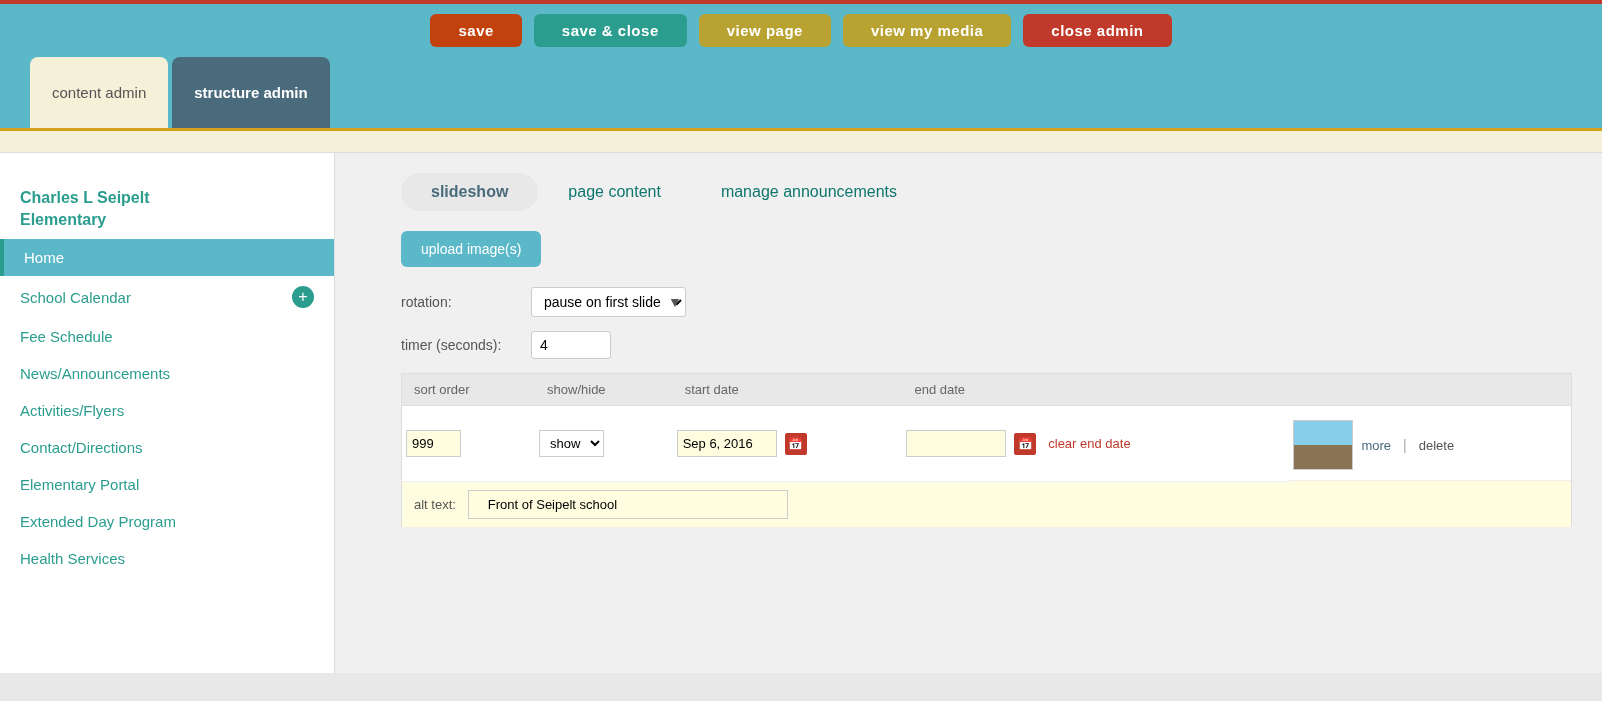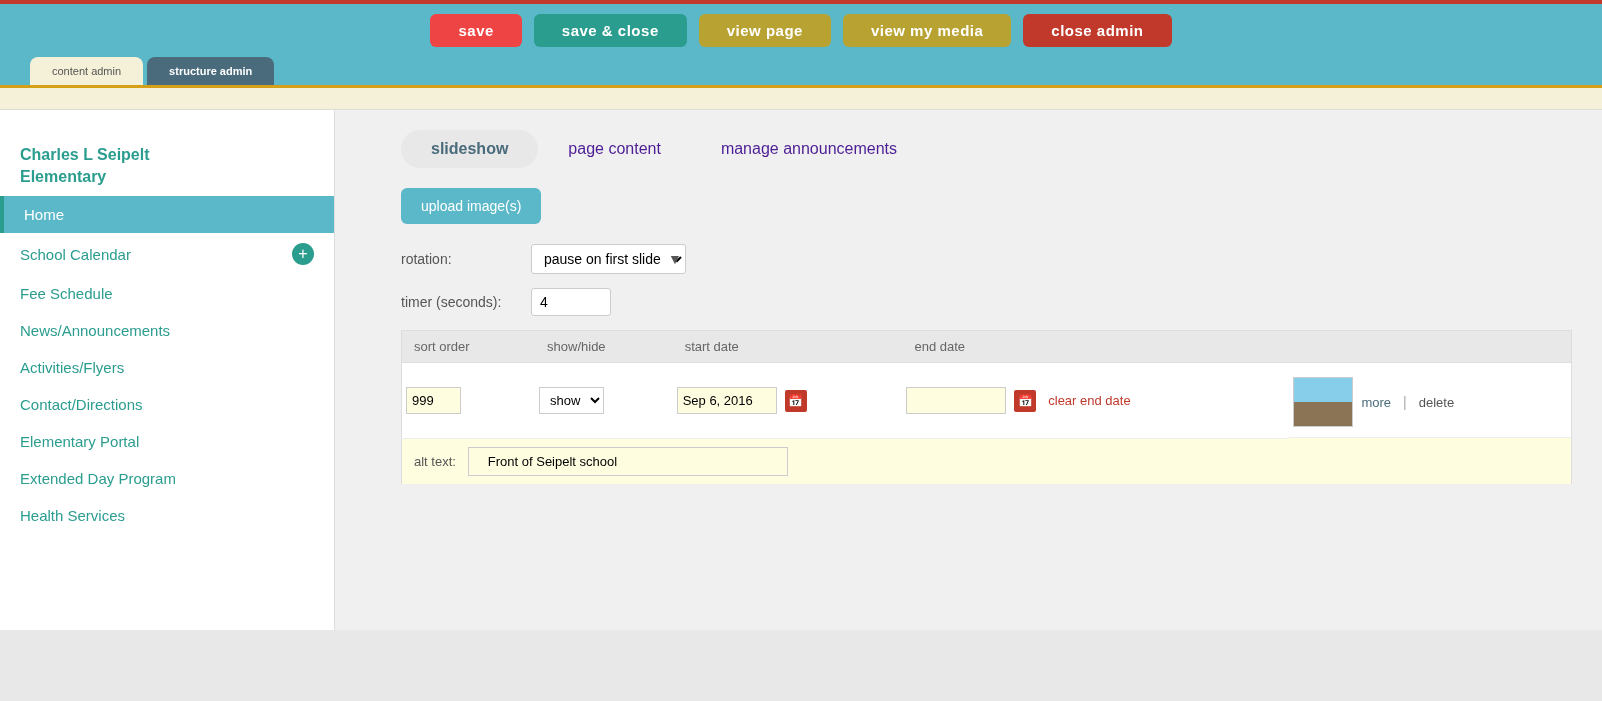--- a/index.html
+++ b/index.html
@@ -17,37 +17,37 @@
     }
     .toolbar-btn {
       padding: 8px 28px;
       border: none;
       border-radius: 6px;
       font-size: 15px;
       font-weight: bold;
       cursor: pointer;
       letter-spacing: 0.5px;
     }
-    .btn-save { background: #ef4444; color: white; }
+    .btn-save { background: #c2410c; color: white; }
     .btn-save-close { background: #2a9d8f; color: white; }
     .btn-view-page { background: #b8a231; color: white; }
     .btn-view-media { background: #b8a231; color: white; }
     .btn-close-admin { background: #c0392b; color: white; }
 
     
     #tab-bar {
       background: #5bb8c9;
       padding: 0 0 0 30px;
       display: flex;
       border-bottom: 3px solid #d4a017;
     }
     .tab {
-      padding: 8px 22px;
-      cursor: pointer;
-      font-size: 11px;
+      padding: 27px 22px;
+      cursor: pointer;
+      font-size: 15px;
       border-radius: 8px 8px 0 0;
       margin-right: 4px;
     }
     .tab-content-admin {
       background: #f5f0d8;
       color: #555;
       font-weight: normal;
     }
     .tab-structure-admin {
       background: #4a6b7c;
@@ -130,21 +130,21 @@
 
     
     #content-tabs {
       display: flex;
       gap: 0;
       margin-bottom: 20px;
     }
     .content-tab {
       padding: 10px 30px;
       font-size: 16px;
-      color: #4c1d95;
+      color: #0f766e;
       cursor: pointer;
       border-radius: 20px 20px 0 0;
     }
     .content-tab.active {
       color: #4a6b7c;
       font-weight: bold;
       background: #e8e8e8;
       border-radius: 20px;
     }
 

